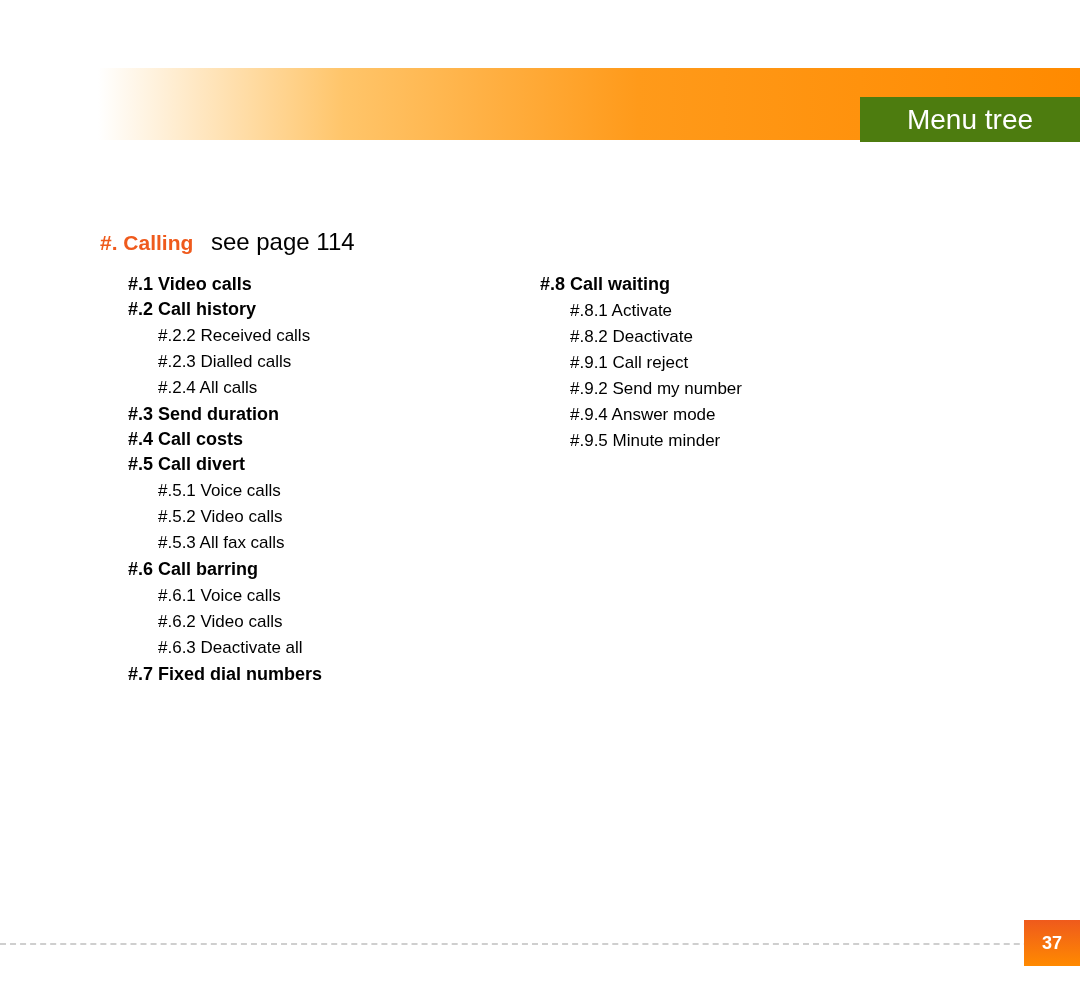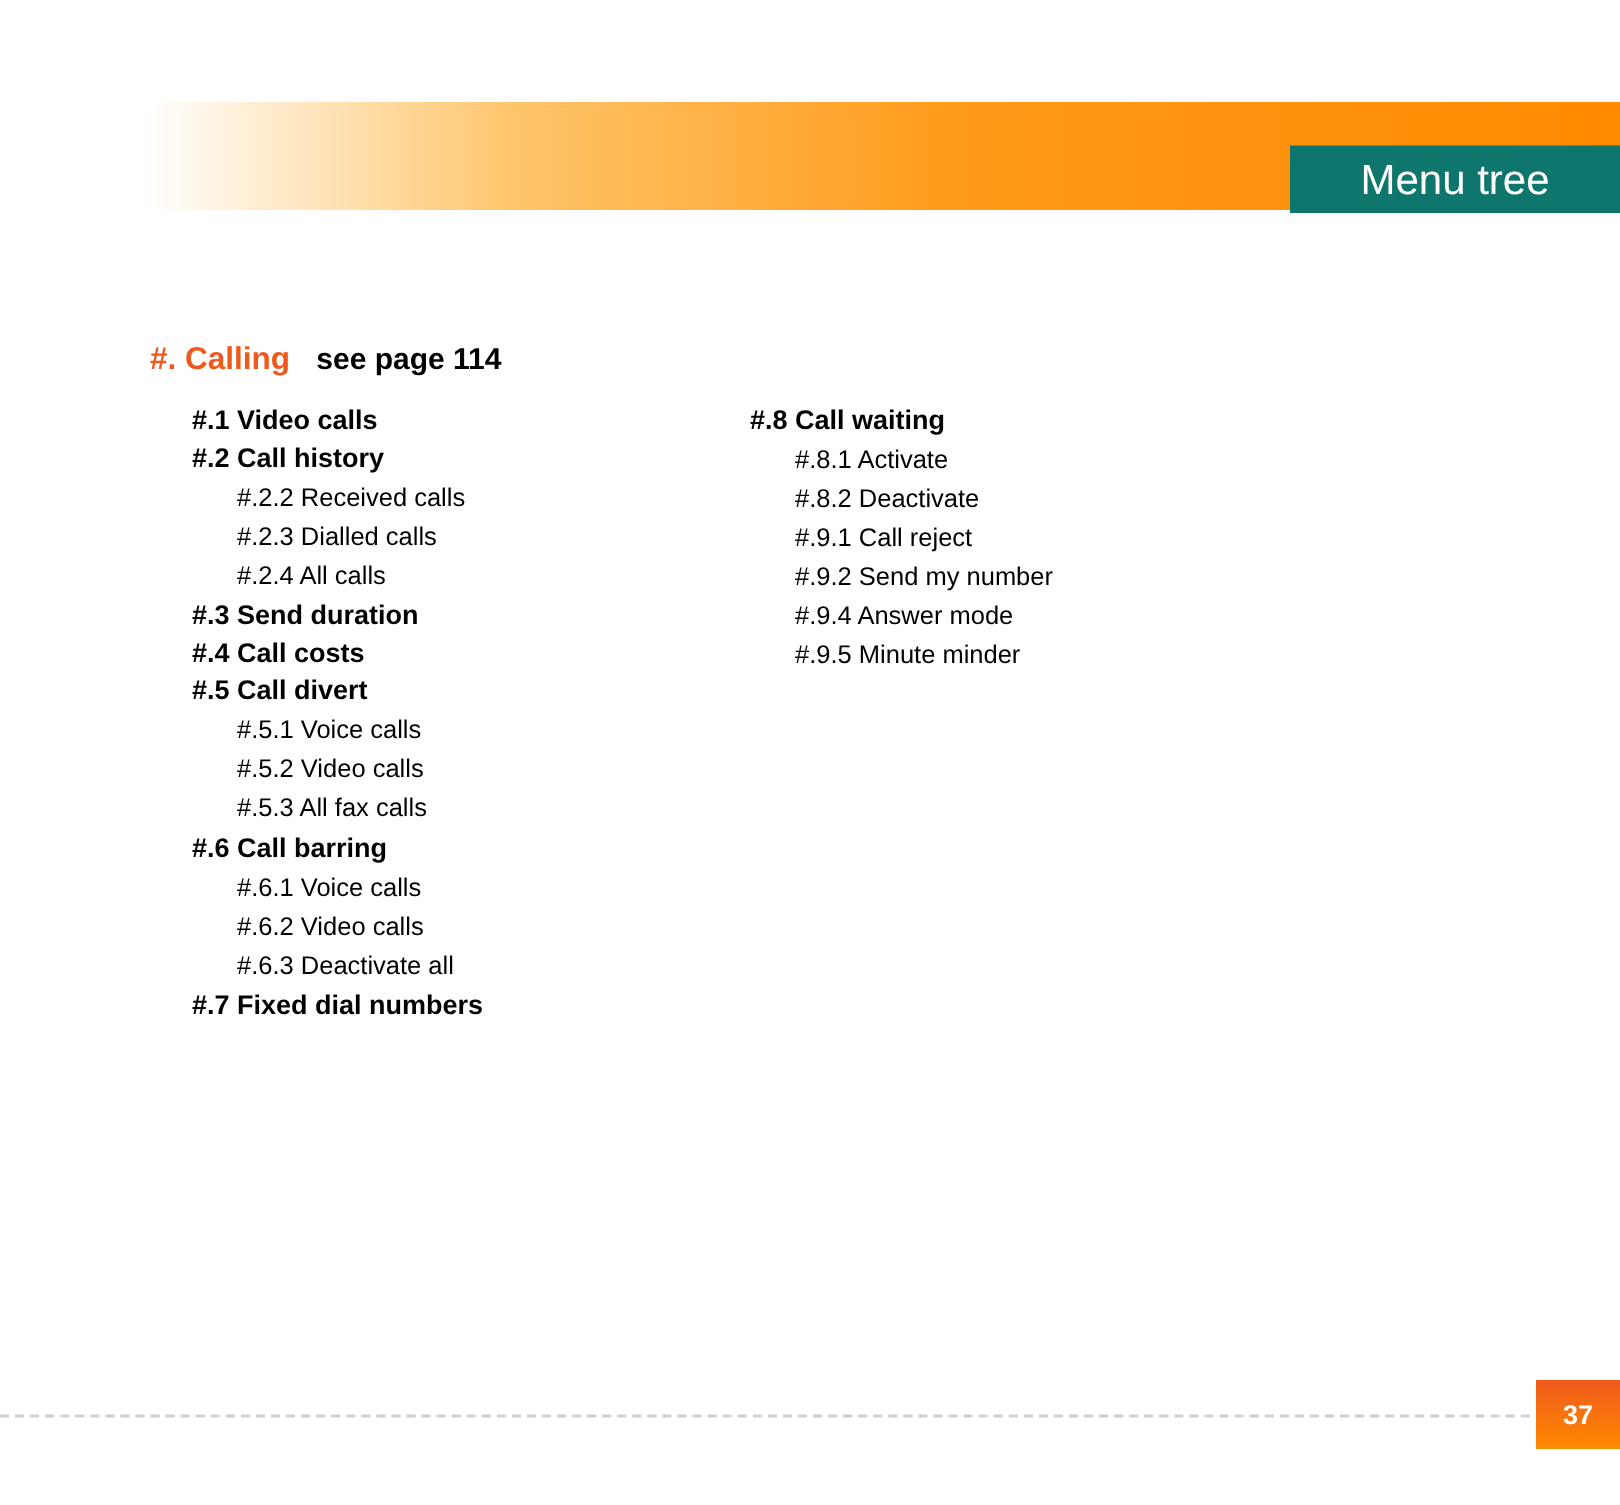--- a/index.html
+++ b/index.html
@@ -18,21 +18,21 @@
     right: 0;
     height: 72px;
     background: linear-gradient(to right, #ffffff 0%, #ffc56a 25%, #ff9a1a 55%, #ff8a00 100%);
   }
   .tab {
     position: absolute;
     top: 97px;
     right: 0;
     width: 220px;
     height: 45px;
-    background: #0f766e;
+    background: #4d7c0f;
     display: flex;
     align-items: center;
     justify-content: center;
   }
   .tab-text {
     color: #ffffff;
     font-size: 28px;
     font-weight: 400;
   }
   .content {
@@ -48,26 +48,26 @@
   .section-title .num {
     color: #ef5a1c;
     font-weight: 700;
   }
   .section-title .name {
     color: #ef5a1c;
     font-weight: 700;
   }
   .section-title .ref {
     color: #000;
-    font-weight: 700;
-    font-size: 20px;
+    font-weight: 400;
+    font-size: 24px;
   }
   .columns {
     display: flex;
-    gap: 72px;
+    gap: 112px;
   }
   .col {
     width: 300px;
   }
   .item-l1 {
     font-size: 18px;
     font-weight: 700;
     color: #000;
     margin-top: 4px;
     margin-bottom: 4px;

